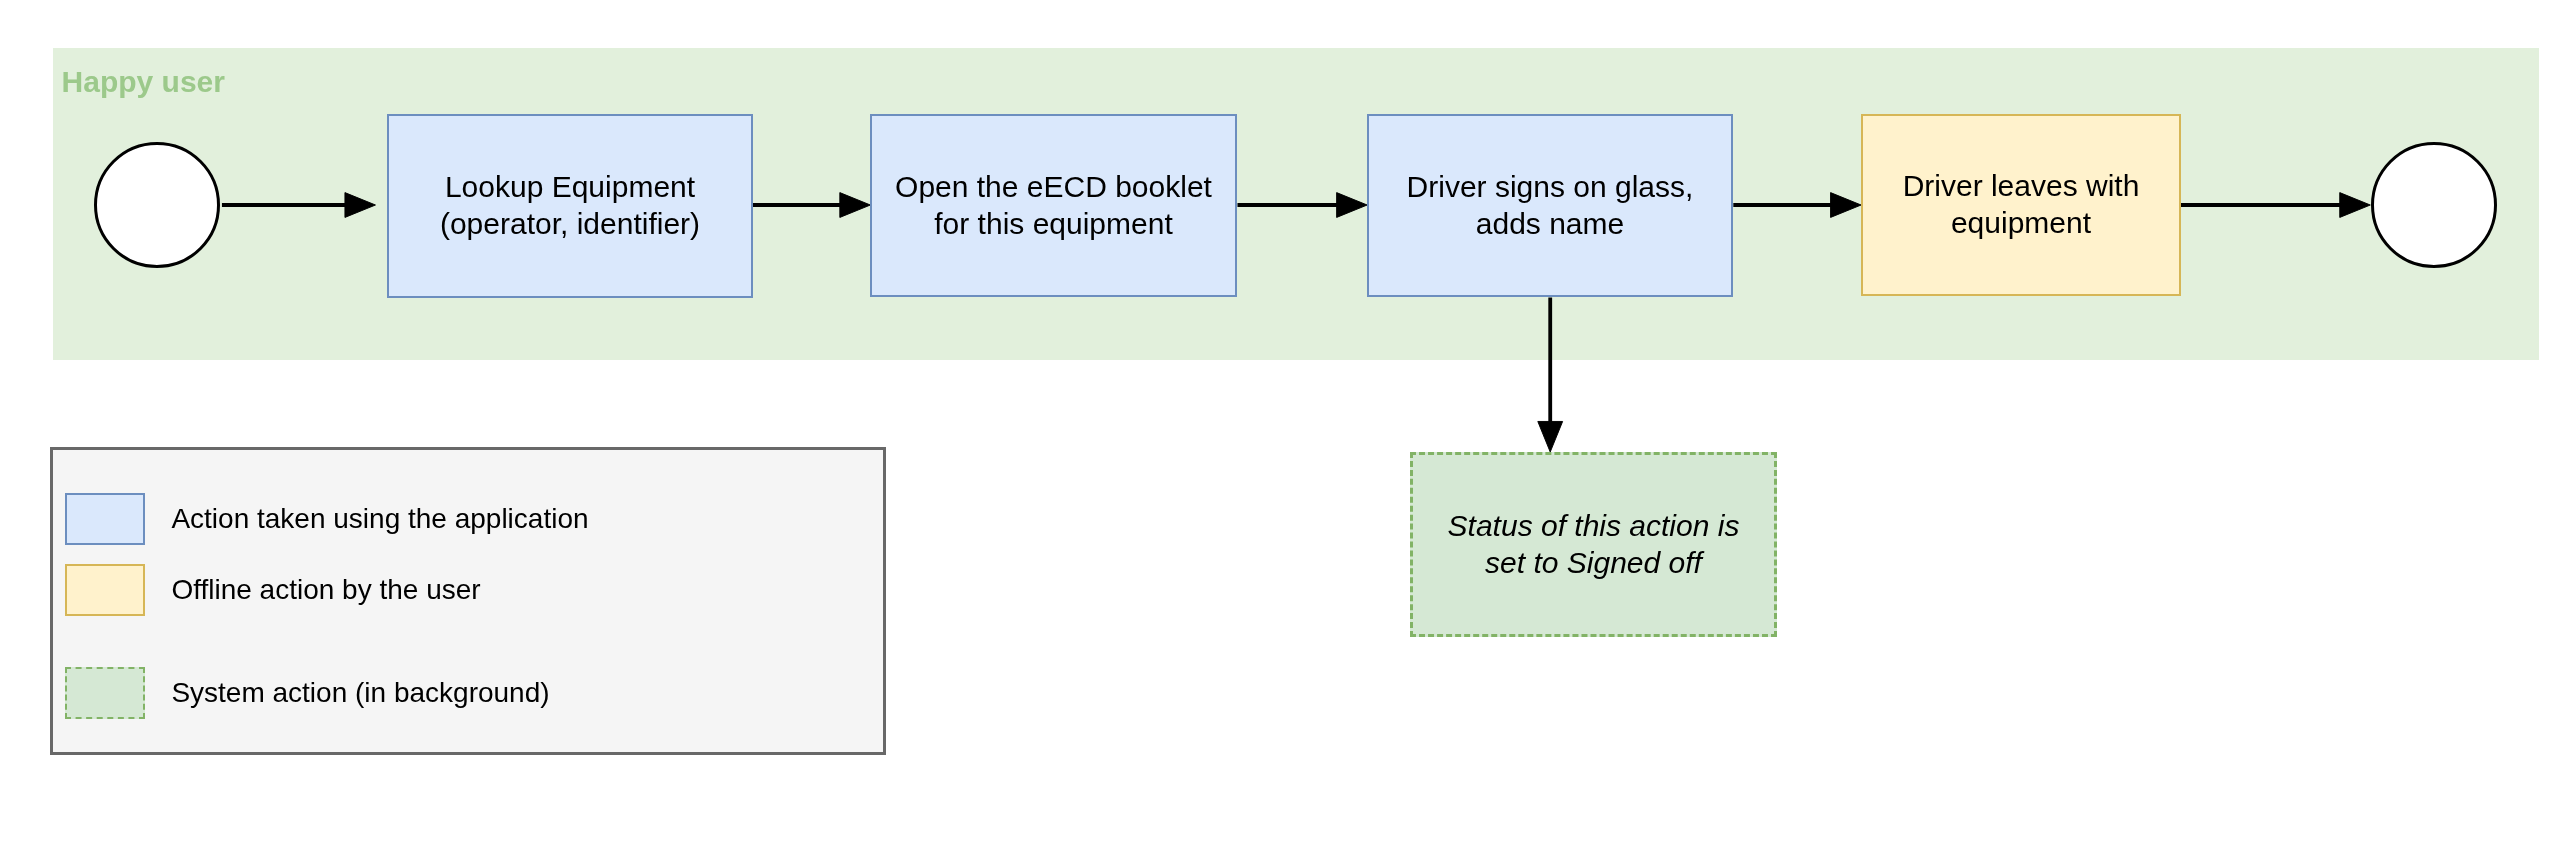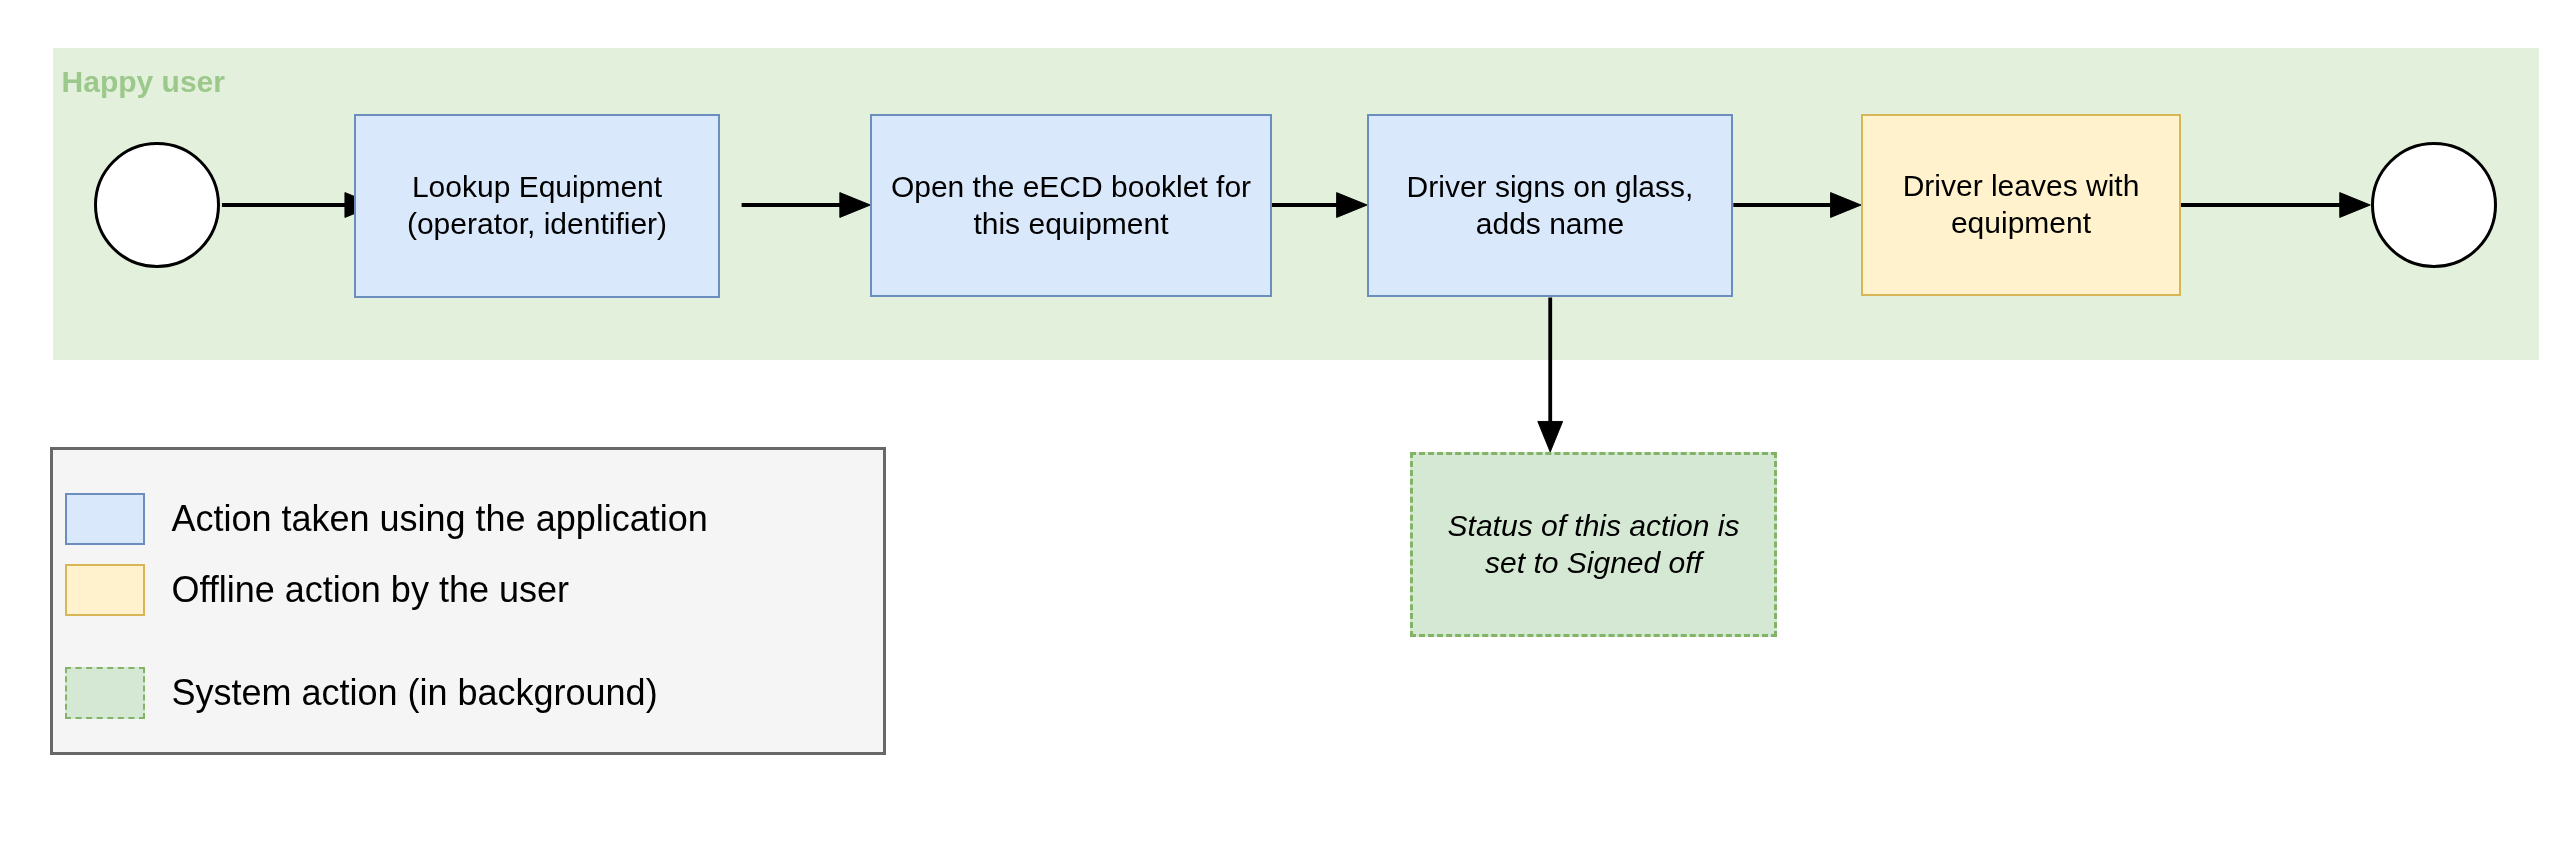--- a/index.html
+++ b/index.html
@@ -58,22 +58,22 @@
   }
   .node-offline {
     background: #fff2cc;
     border: 2.9px solid #d6b656;
   }
   .node-system {
     background: #d5e8d4;
     border: 3.8px dashed #82b366;
     font-style: italic;
   }
-  .node-lookup { left: 354px;  top: 114px; width: 366px; height: 184px; }
-  .node-open   { left: 870px;  top: 114px; width: 402px; height: 183px; }
+  .node-lookup { left: 387px;  top: 114px; width: 366px; height: 184px; }
+  .node-open   { left: 870px;  top: 114px; width: 367px; height: 183px; }
   .node-sign   { left: 1367px; top: 114px; width: 366px; height: 183px; }
   .node-leave  { left: 1861px; top: 114px; width: 320px; height: 182px; padding: 0 16px; }
   .node-status { left: 1366px; top: 452px; width: 367px; height: 185px; padding: 0 11.4px; margin-left: 44px; }
 
   
   .arrows {
     position: absolute;
     left: 0; top: 0;
     width: 2576px; height: 862px;
     pointer-events: none;
@@ -102,21 +102,21 @@
   .legend-row-3 { top: 217px; justify-content: center; }
   .legend-swatch {
     width: 80px; height: 52px;
     box-sizing: border-box;
   }
   .swatch-app     { background: #dae8fc; border: 2.9px solid #6c8ebf; }
   .swatch-offline { background: #fff2cc; border: 2.9px solid #d6b656; }
   .swatch-system  { background: #d5e8d4; border: 2.9px dashed #82b366; }
   .legend-label {
     margin-left: 26px;
-    font-size: 36px;
+    font-size: 28px;
     white-space: nowrap;
   }
 </style>
 </head>
 <body>
 
 <div class="canvas">
 
   <div class="banner">
     <div class="banner-title">Happy user</div>

